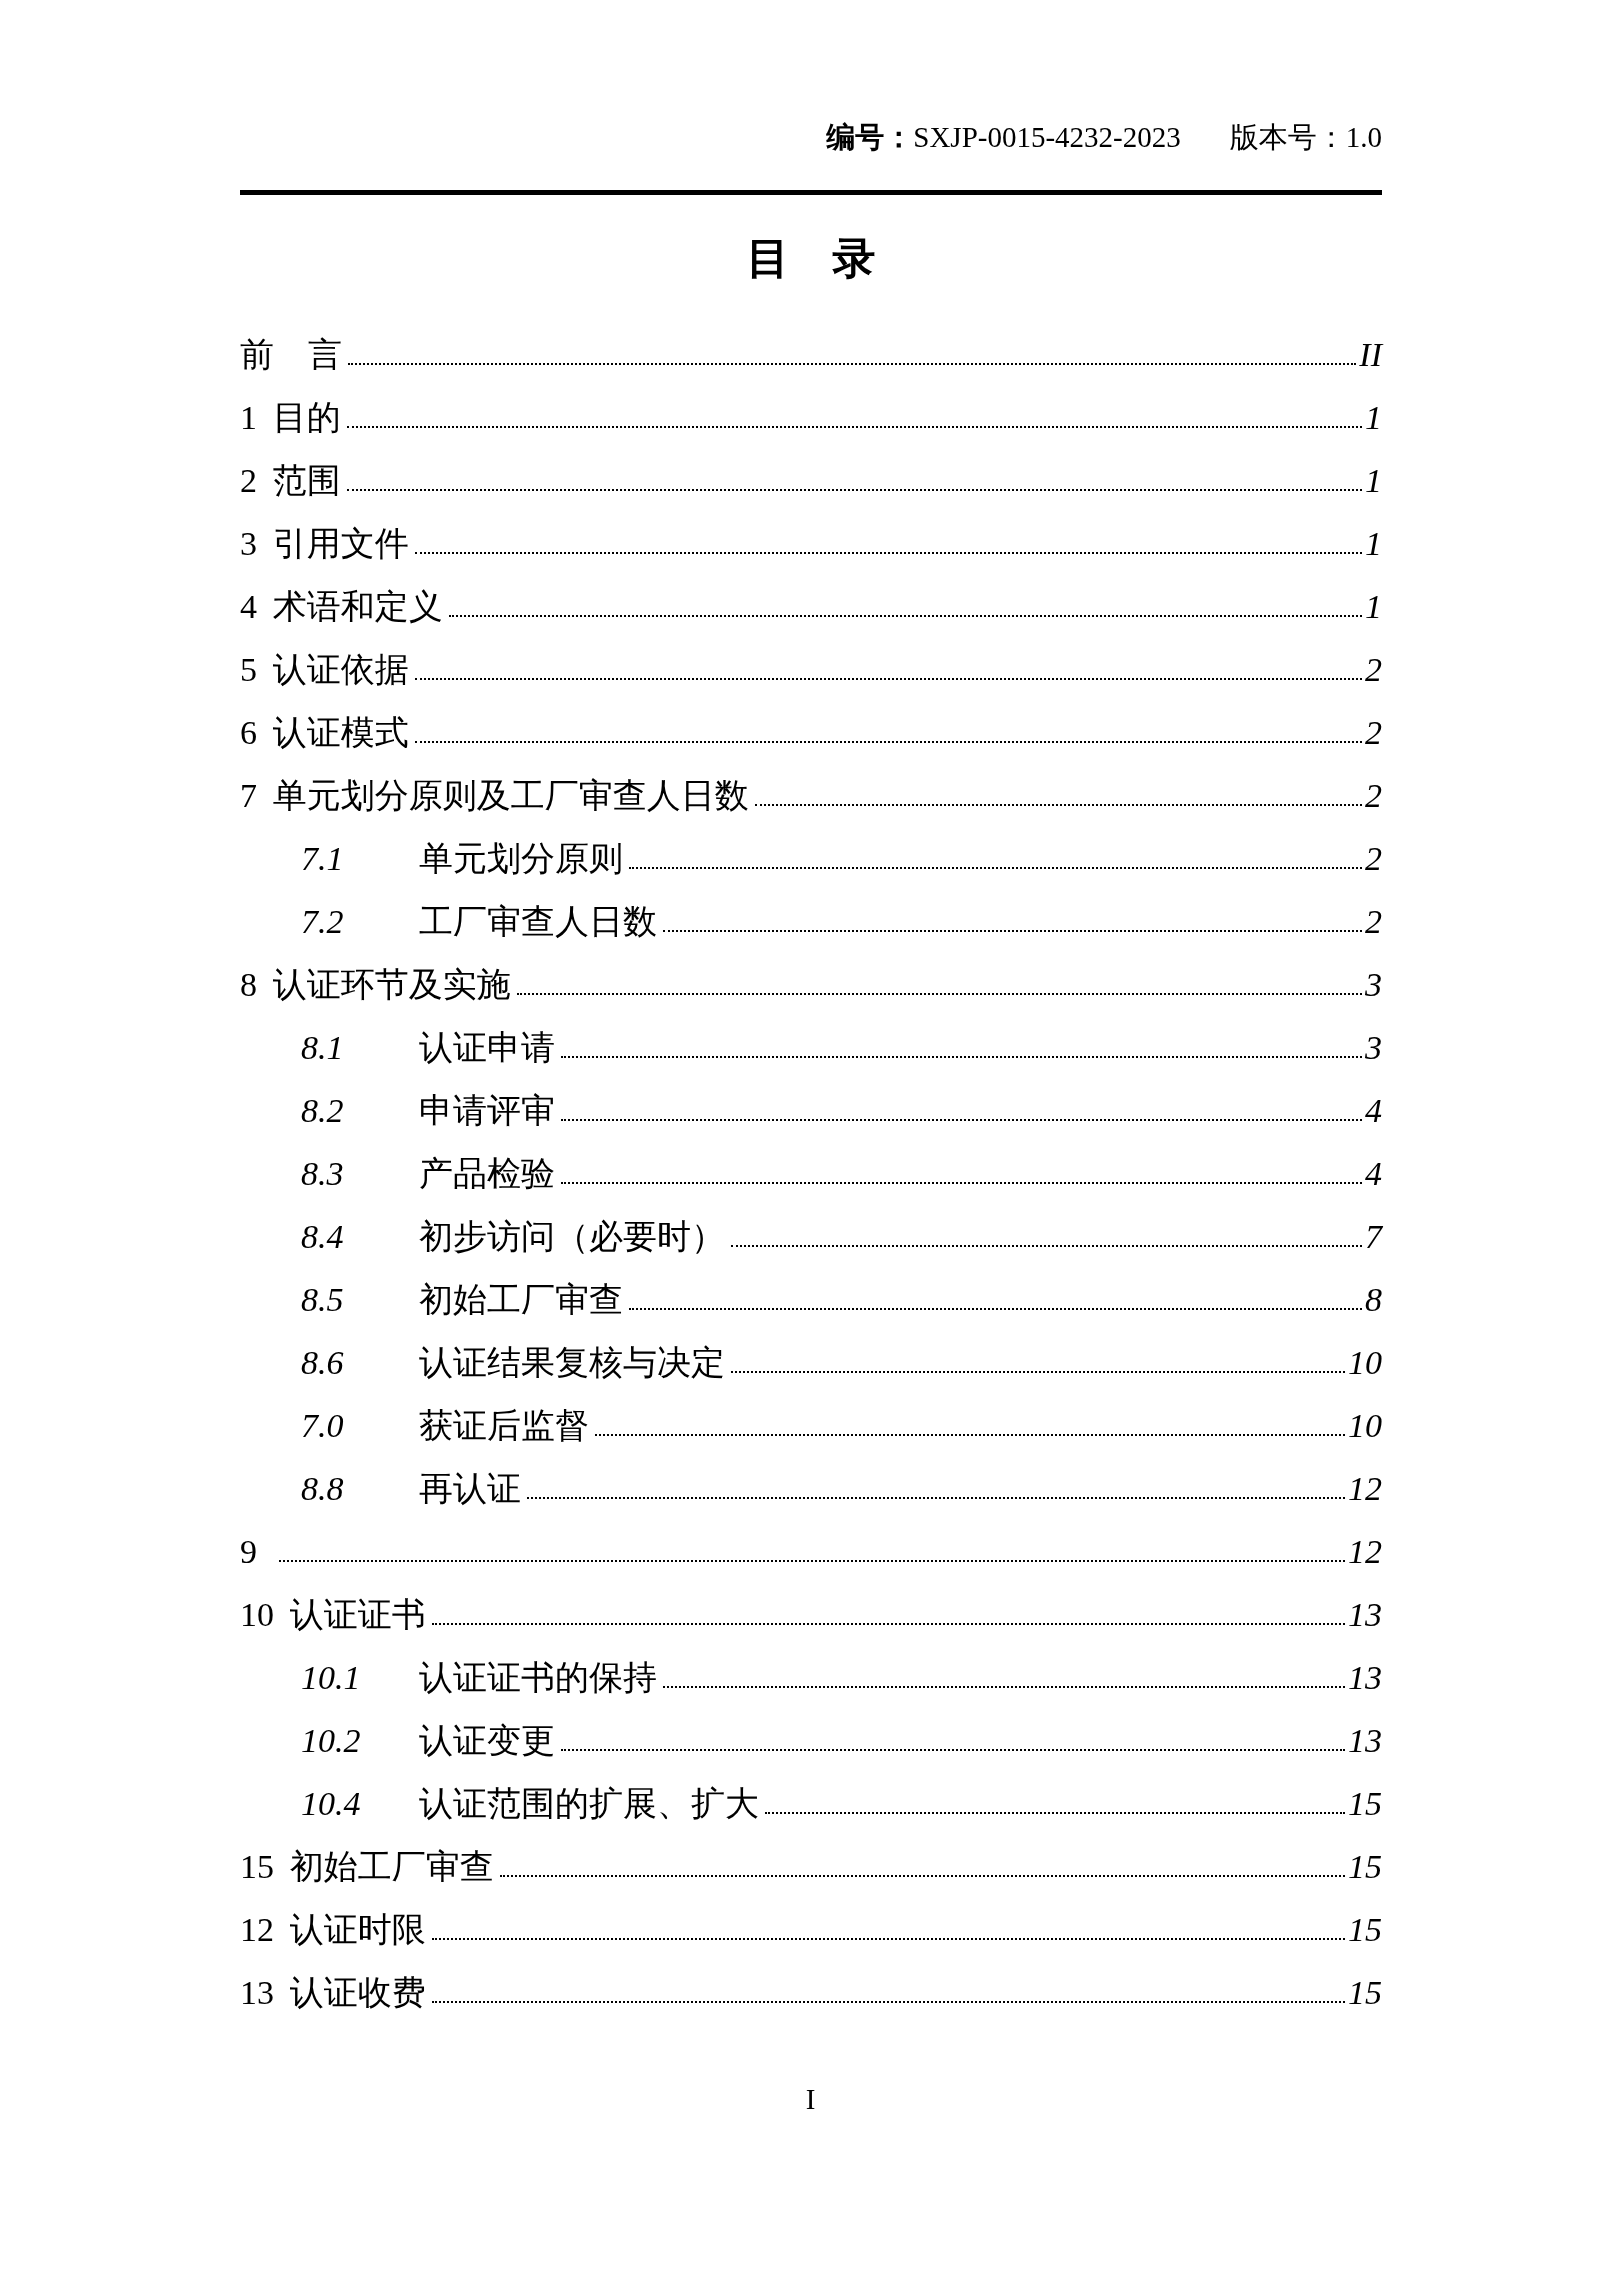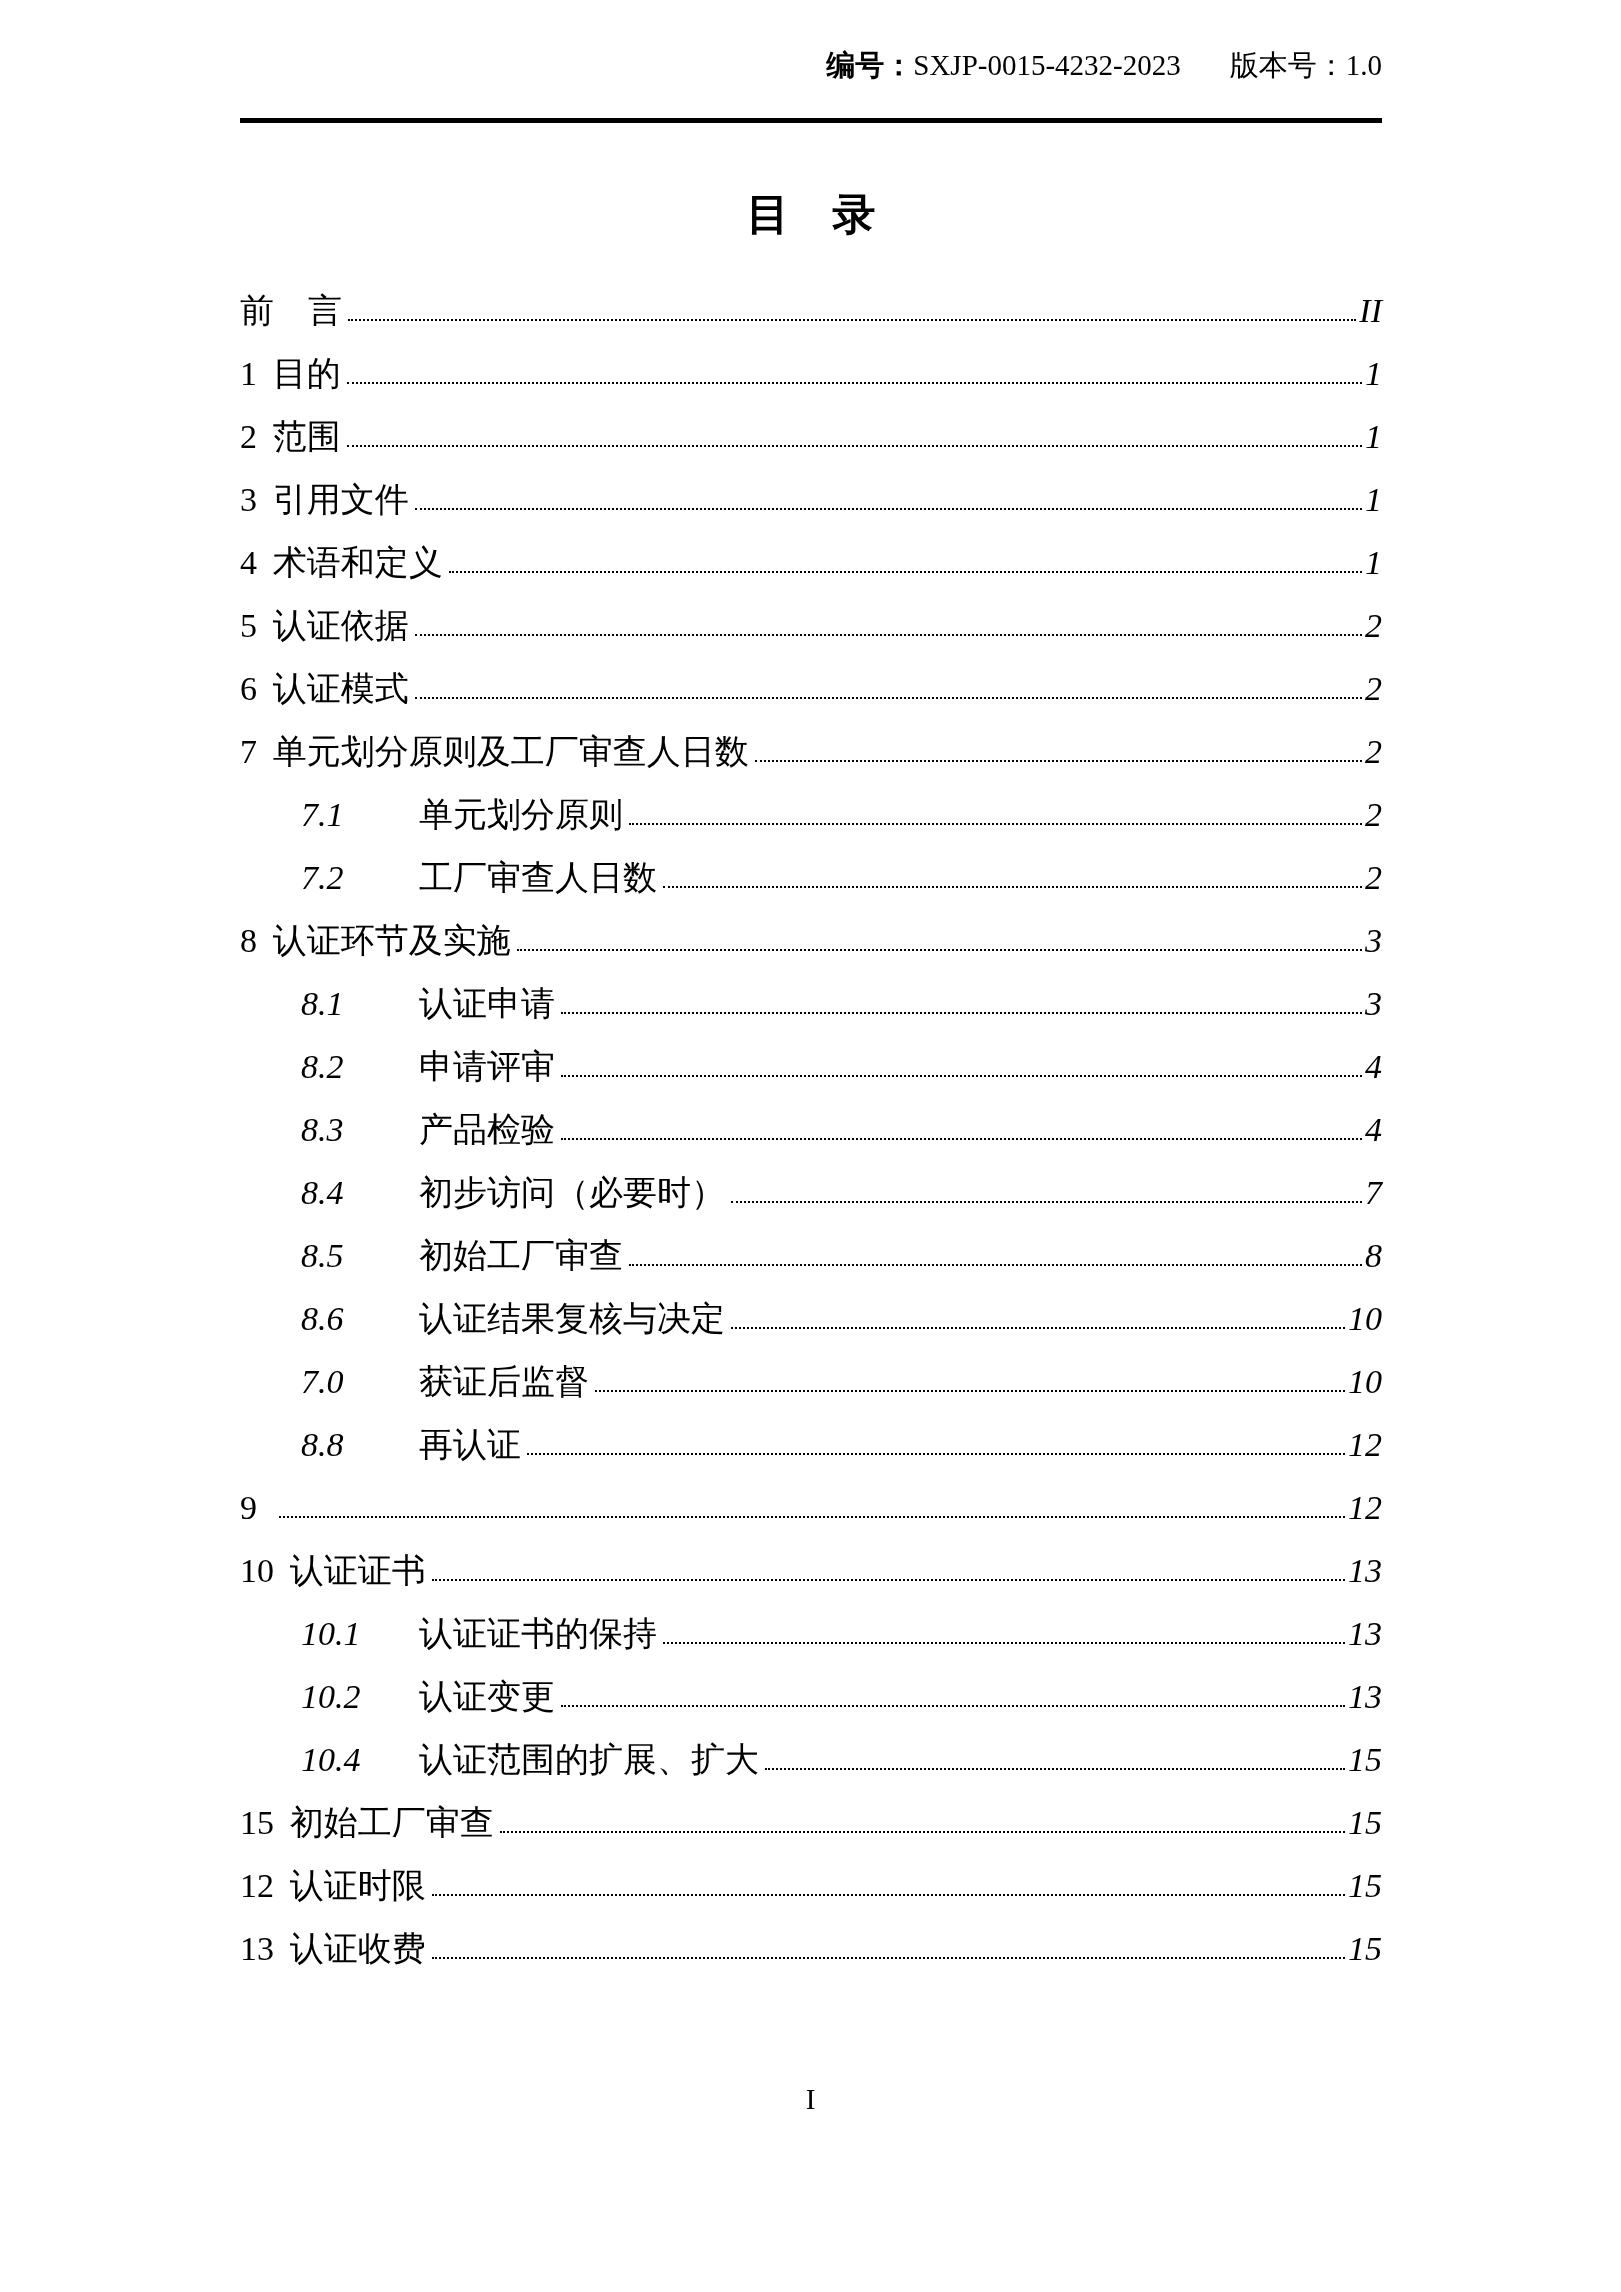--- a/index.html
+++ b/index.html
@@ -13,32 +13,32 @@
     font-family: "Liberation Serif", "DejaVu Serif", serif;
     overflow: hidden;
   }
   .content {
     position: absolute;
     left: 240px;
     top: 0;
     width: 1142px;
   }
   .doc-header {
-    padding-top: 48px;
+    padding-top: 120px;
     padding-bottom: 35px;
     border-bottom: 5.9px solid #000000;
     text-align: right;
     font-size: 29px;
     line-height: 35px;
     white-space: nowrap;
   }
   .doc-header .bold { font-weight: bold; }
   .hgap { display: inline-block; width: 49px; }
   .doc-title {
-    margin-top: 65px;
+    margin-top: 37px;
     text-align: center;
     font-size: 43px;
     line-height: 53px;
     font-weight: bold;
   }
   .toc { margin-top: 36px; }
   .toc-row {
     display: flex;
     align-items: flex-end;
     height: 63px;

